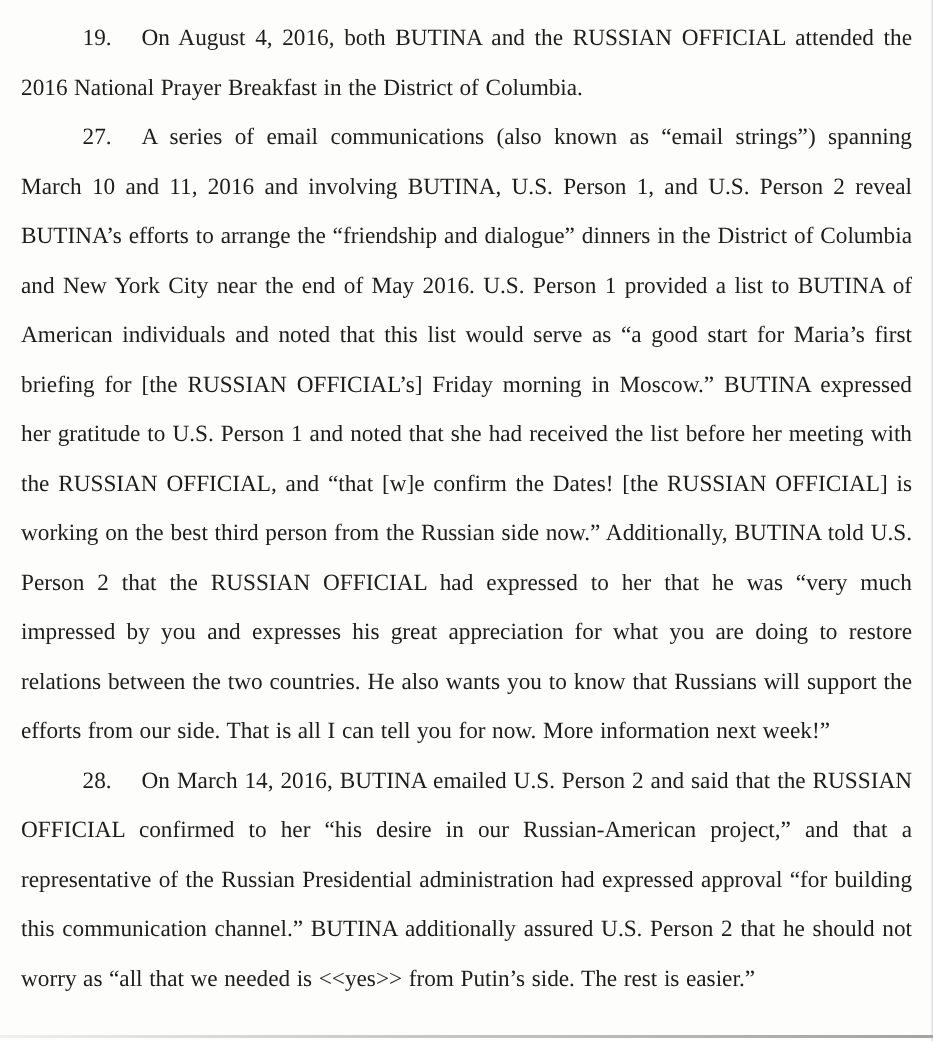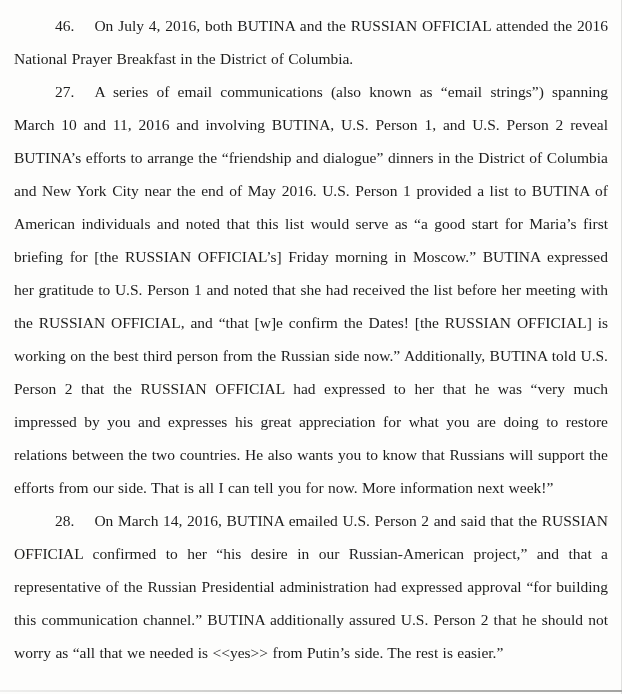--- a/index.html
+++ b/index.html
@@ -53,21 +53,21 @@
     height: 100%;
     background: rgba(170,170,168,0.35);
     pointer-events: none;
   }
 </style>
 </head>
 <body>
 
 <div class="page">
 
-  <p class="para"><span class="para-num">46.</span><span class="para-text">On July 4, 2016, both BUTINA and the RUSSIAN OFFICIAL attended the 2016 National Prayer Breakfast in the District of Columbia.</span></p>
+  <p class="para"><span class="para-num">19.</span><span class="para-text">On August 4, 2016, both BUTINA and the RUSSIAN OFFICIAL attended the 2016 National Prayer Breakfast in the District of Columbia.</span></p>
 
   <p class="para"><span class="para-num">27.</span><span class="para-text">A series of email communications (also known as “email strings”) spanning March 10 and 11, 2016 and involving BUTINA, U.S. Person 1, and U.S. Person 2 reveal BUTINA’s efforts to arrange the “friendship and dialogue” dinners in the District of Columbia and New York City near the end of May 2016.  U.S. Person 1 provided a list to BUTINA of American individuals and noted that this list would serve as “a good start for Maria’s first briefing for [the RUSSIAN OFFICIAL’s] Friday morning in Moscow.”  BUTINA expressed her gratitude to U.S. Person 1 and noted that she had received the list before her meeting with the RUSSIAN OFFICIAL, and “that [w]e confirm the Dates! [the RUSSIAN OFFICIAL] is working on the best third person from the Russian side now.”  Additionally, BUTINA told U.S. Person 2 that the RUSSIAN OFFICIAL had expressed to her that he was “very much impressed by you and expresses his great appreciation for what you are doing to restore relations between the two countries.  He also wants you to know that Russians will support the efforts from our side.  That is all I can tell you for now.  More information next week!”</span></p>
 
   <p class="para"><span class="para-num">28.</span><span class="para-text">On March 14, 2016, BUTINA emailed U.S. Person 2 and said that the RUSSIAN OFFICIAL confirmed to her “his desire in our Russian-American project,” and that a representative of the Russian Presidential administration had expressed approval “for building this communication channel.”  BUTINA additionally assured U.S. Person 2 that he should not worry as “all that we needed is &lt;&lt;yes&gt;&gt; from Putin’s side.  The rest is easier.”</span></p>
 
 </div>
 
 <div class="scan-edge"></div>
 <div class="scan-edge-right"></div>
 

